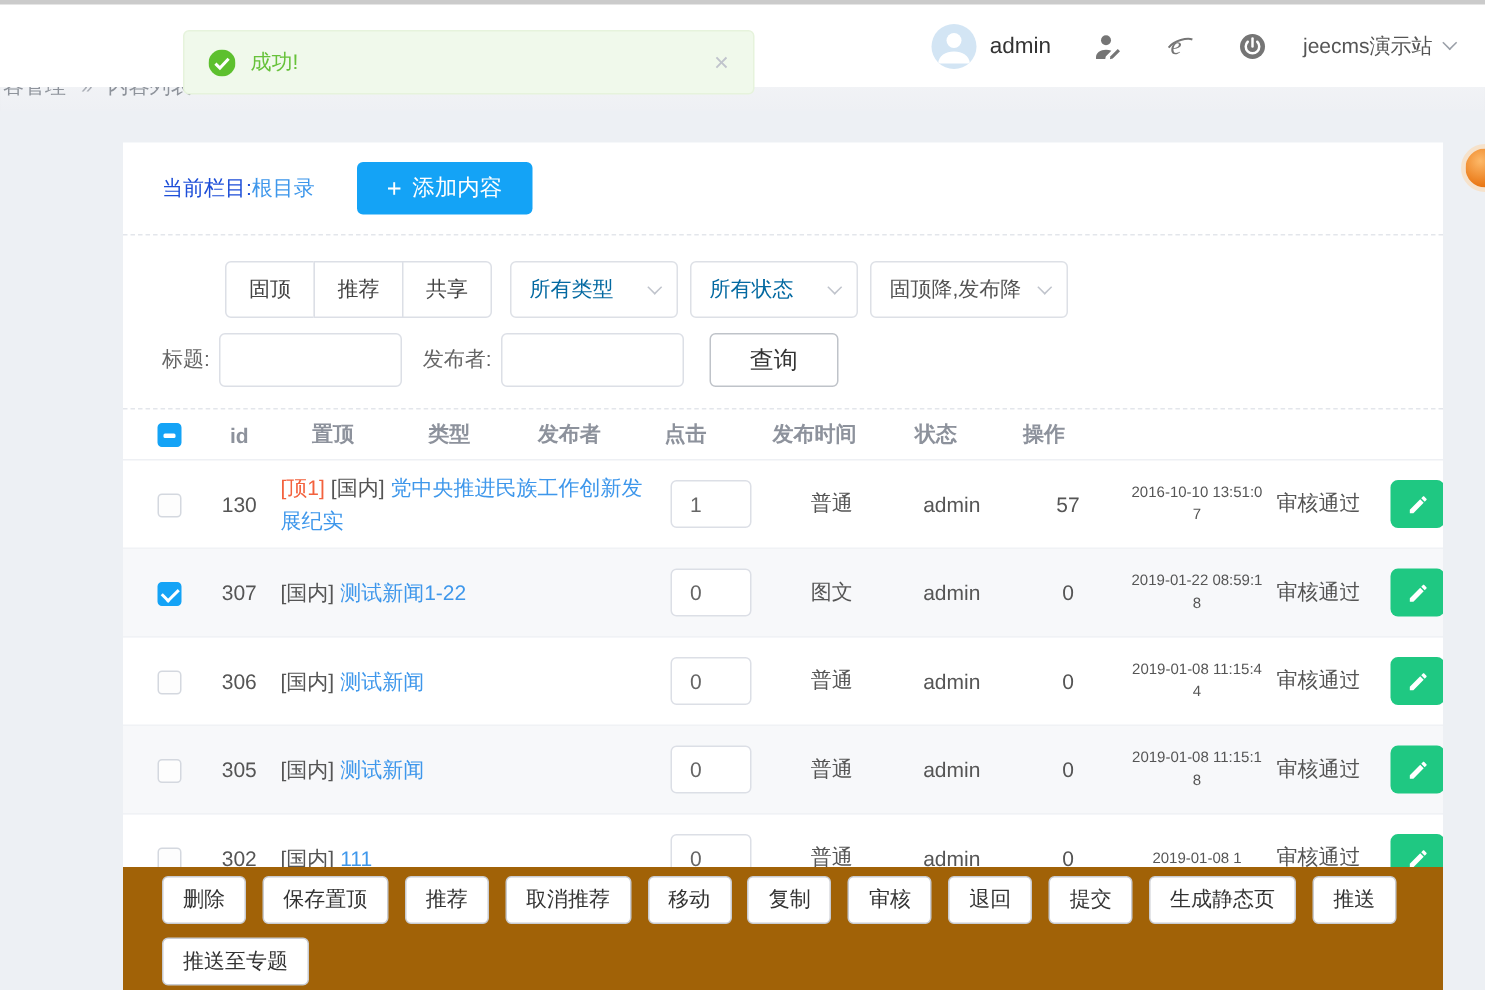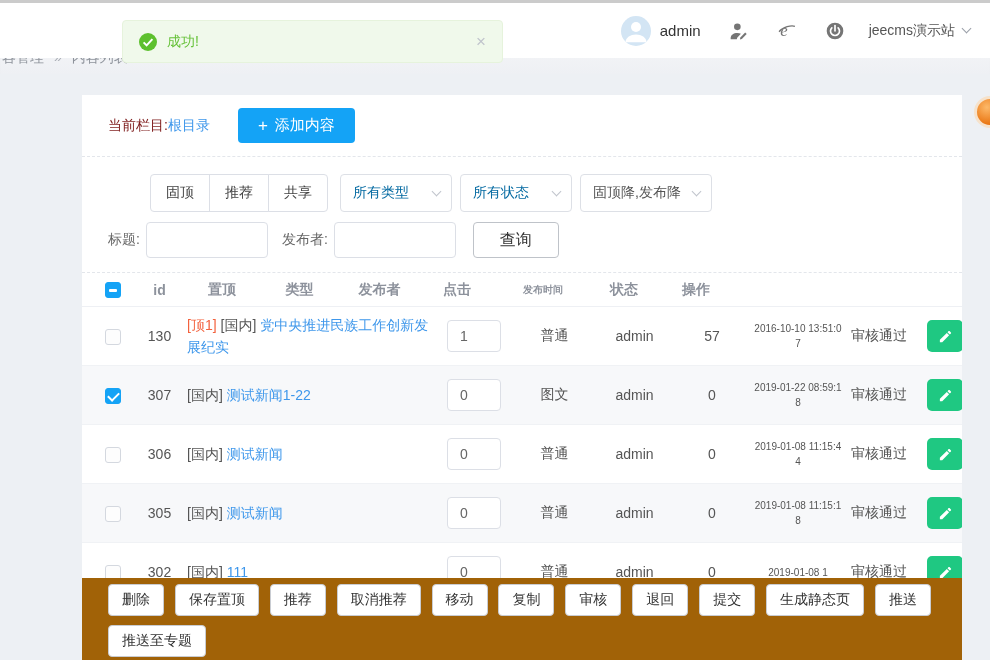--- a/index.html
+++ b/index.html
@@ -50,21 +50,21 @@
     position:absolute; left:974px; top:96px; width:32px; height:32px; border-radius:50%; z-index:6;
     background:radial-gradient(circle at 38% 32%, #fdb969 0%, #e8720e 75%);
     border:3px solid #f6e2cb;
   }
   
   .panel {
     position:absolute; left:82px; top:95px; width:880px; height:565px;
     background:#fff; overflow:hidden; z-index:1;
   }
   .panel-head { height:62px; display:flex; align-items:center; padding-left:26px; border-bottom:1px dashed #e3e6eb; }
-  .cat-label { color:#7f1d1d; }
+  .cat-label { color:#1d4ed8; }
   .link { color:#3e97eb; cursor:pointer; }
   .add-btn {
     height:35px; padding:0 20px; margin-left:28px; background:#14a3f6; color:#fff;
     border:none; border-radius:4px; font-size:15px; display:inline-flex; align-items:center;
     cursor:pointer; font-family:inherit;
   }
   .add-btn .plus { font-size:17px; margin-right:7px; font-weight:400; }
   
   .filter-row { margin:17px 0 0 26px; display:flex; align-items:center; }
   .seg-group { display:inline-flex;margin-left:42px; }
@@ -241,21 +241,21 @@
     <button class="query-btn">查询</button>
   </div>
 
   <div class="thead">
     <div class="col c-check"><span class="cb indet"></span></div>
     <div class="col c-id">id</div>
     <div class="col c-top" style="text-align:center;padding-left:0;">置顶</div>
     <div class="col c-type">类型</div>
     <div class="col c-author">发布者</div>
     <div class="col c-clicks">点击</div>
-    <div class="col c-date" style="font-size:10px;">发布时间</div>
+    <div class="col c-date" style="font-size:14px;">发布时间</div>
     <div class="col c-status">状态</div>
     <div class="col c-ops">操作</div>
   </div>
 
   <div class="trow">
     <div class="col c-check"><span class="cb"></span></div>
     <div class="col c-id">130</div>
     <div class="col c-title">
       <span class="tag-top">[顶1]</span><span class="tag-cat">[国内]</span><span class="link">党中央推进民族工作创新发展纪实</span>
     </div>

